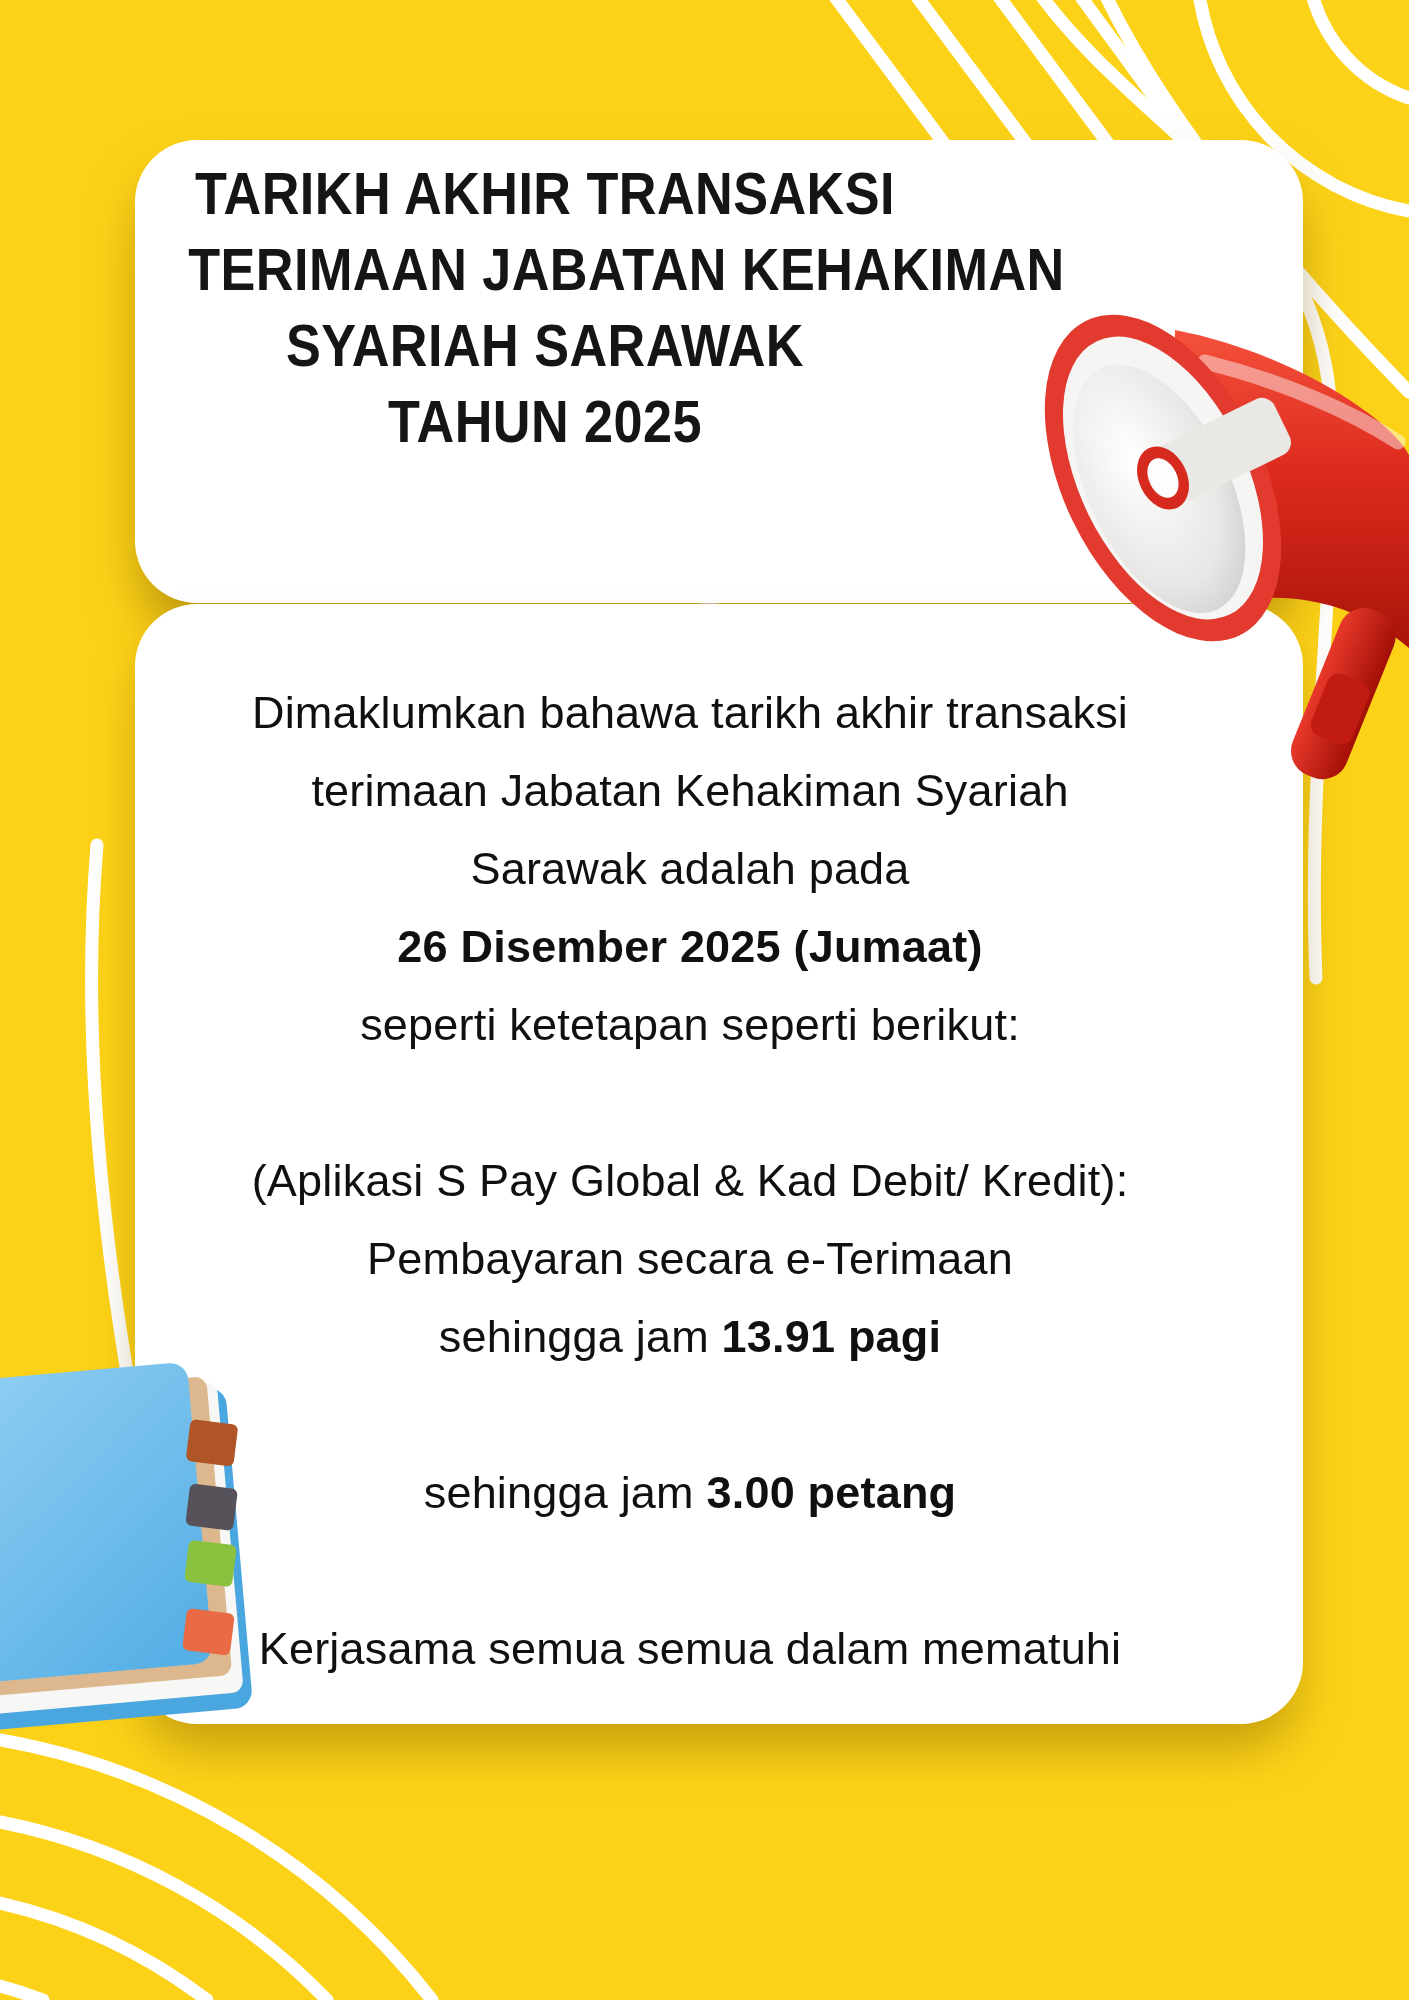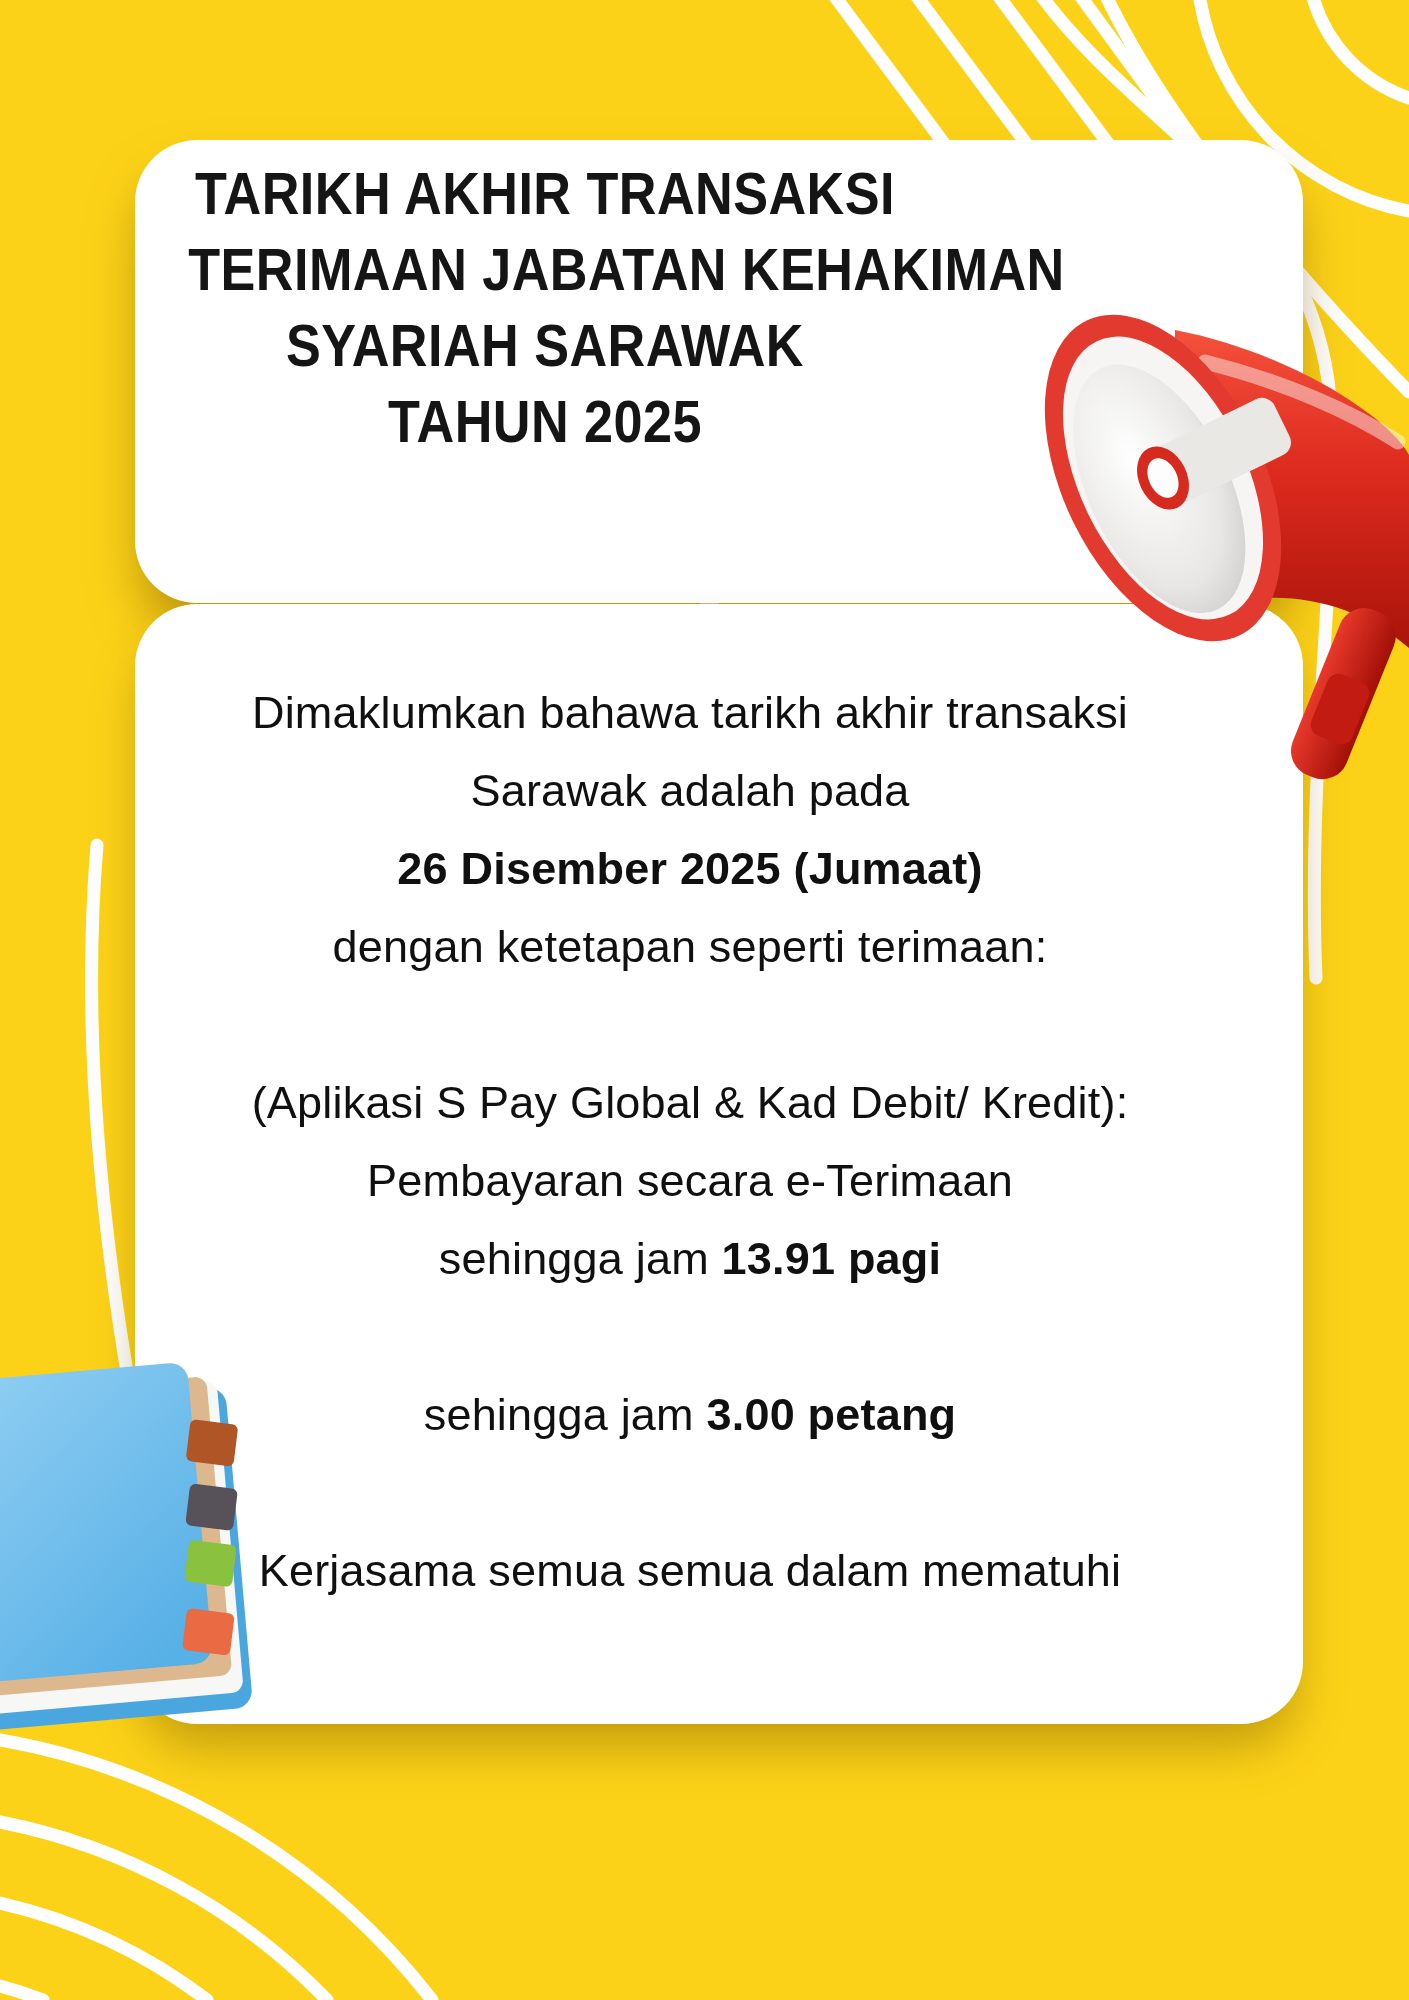--- a/index.html
+++ b/index.html
@@ -81,23 +81,24 @@
         <div>TERIMAAN JABATAN KEHAKIMAN</div>
         <div>SYARIAH SARAWAK</div>
         <div>TAHUN 2025</div>
       </div>
     </div>
   </div>
 
   <div class="card main-card">
     <div class="body-wrap">
       <div class="line">Dimaklumkan bahawa tarikh akhir transaksi</div>
+      <div class="line">terimaan Jabatan Kehakiman Syariah</div>
       <div class="line">Sarawak adalah pada</div>
       <div class="line b">26 Disember 2025 (Jumaat)</div>
-      <div class="line">dengan ketetapan seperti terimaan:</div>
+      <div class="line">seperti ketetapan seperti berikut:</div>
       <div class="blank"></div>
       <div class="line">(Aplikasi S Pay Global &amp; Kad Debit/ Kredit):</div>
       <div class="line">Pembayaran secara e-Terimaan</div>
       <div class="line"><span>sehingga jam </span><span class="b">13.91 pagi</span></div>
       <div class="blank"></div>
       <div class="line"><span>sehingga jam </span><span class="b">3.00 petang</span></div>
       <div class="blank"></div>
       <div class="line">Kerjasama semua semua dalam mematuhi</div>
     </div>
   </div>

